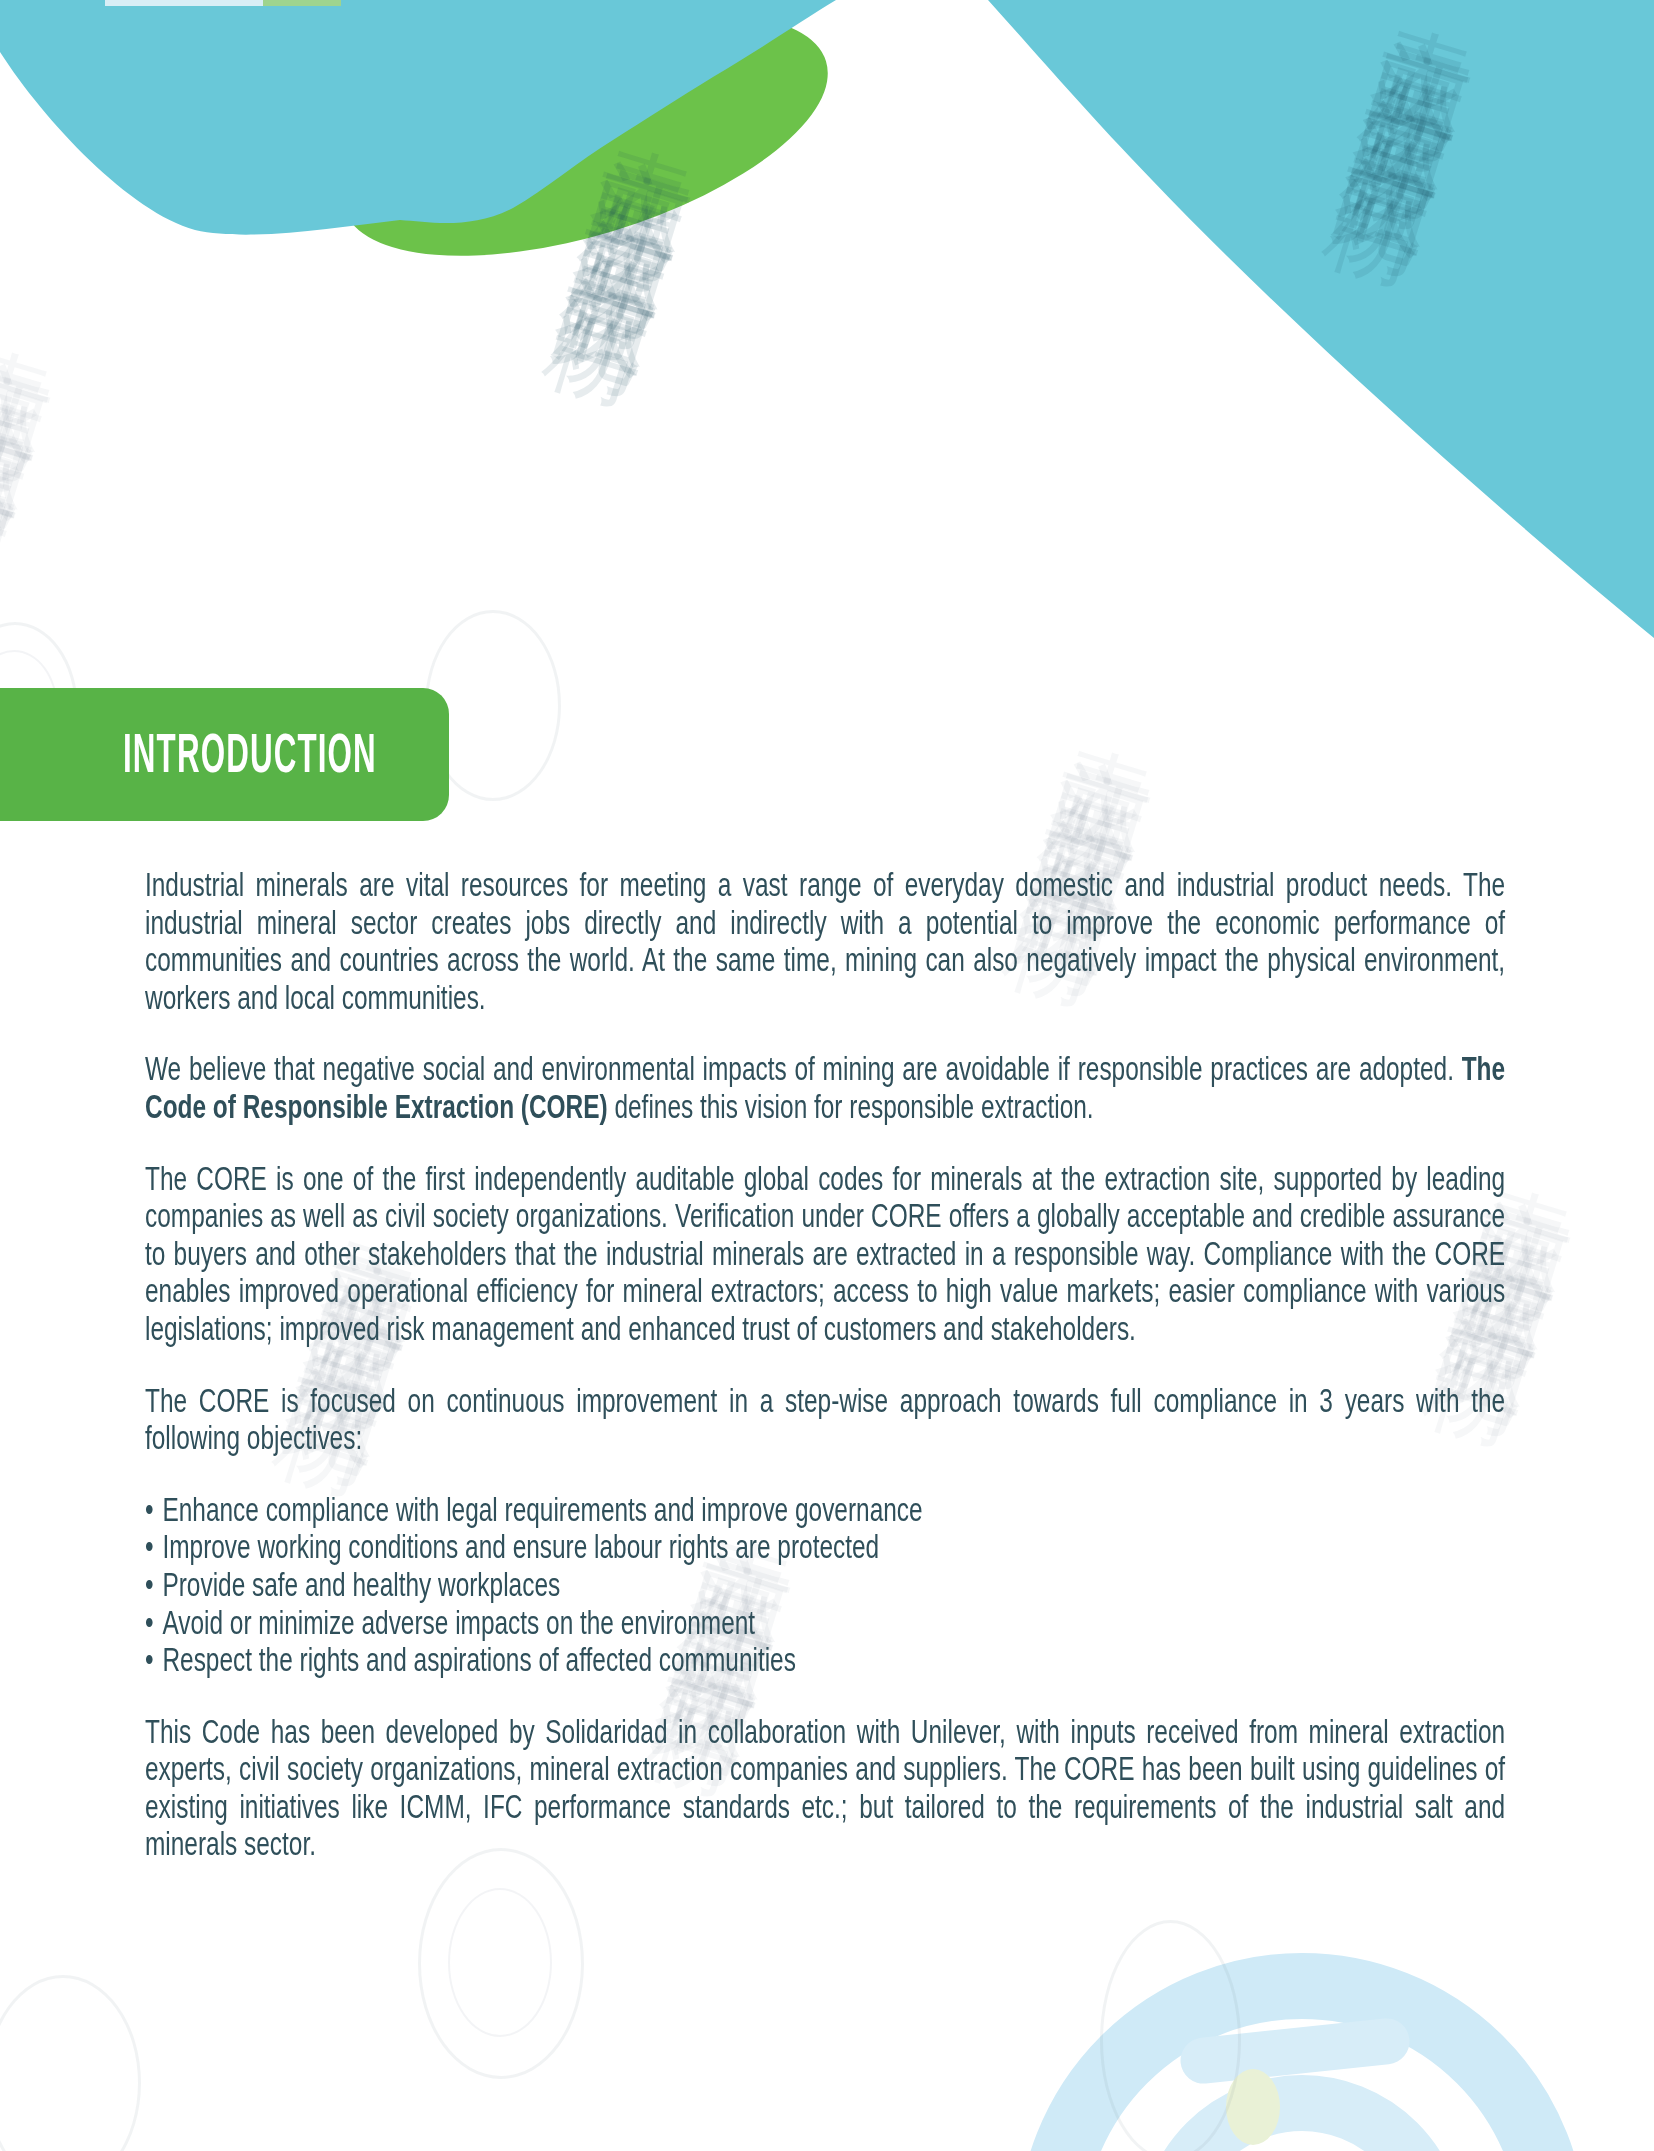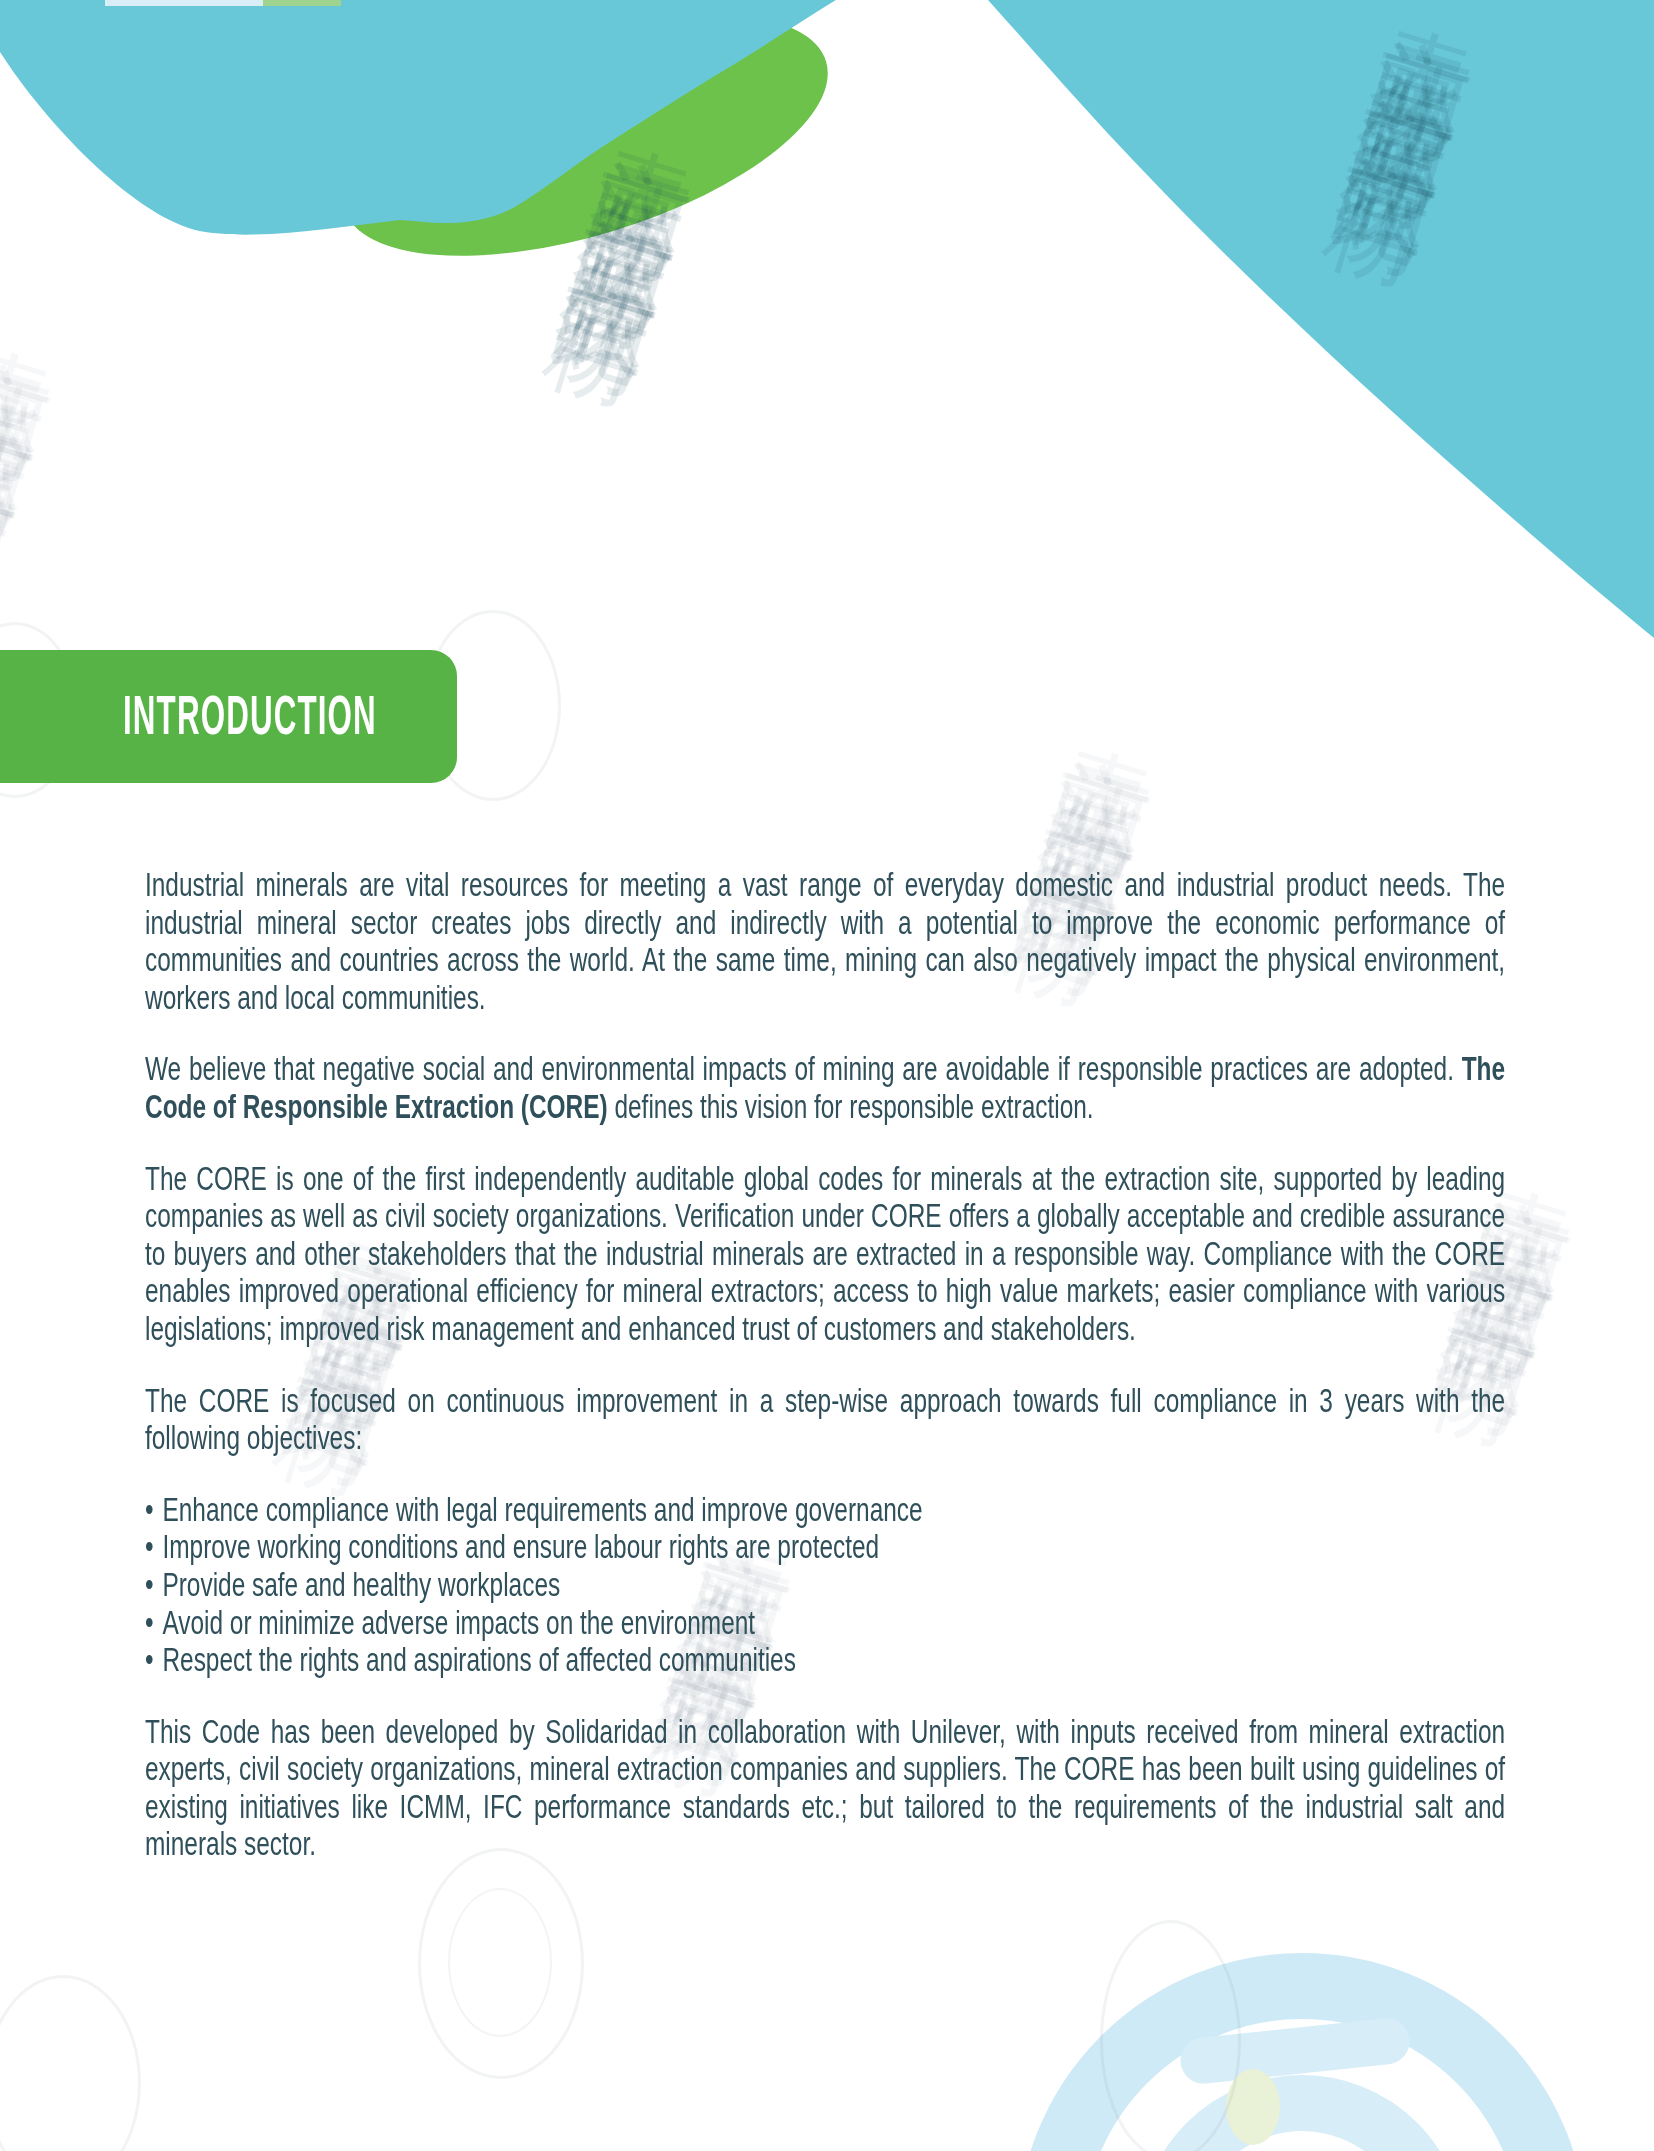--- a/index.html
+++ b/index.html
@@ -24,22 +24,22 @@
   .wm-col.on-cyan{color:rgba(20,70,90,0.10);}
   .stamp{
     position:absolute;border:3px solid rgba(120,135,150,0.10);border-radius:50%;
   }
   .stamp-inner{
     position:absolute;border:2px solid rgba(120,135,150,0.09);border-radius:50%;
   }
 
   
   .banner{
-    position:absolute;left:0;top:650px;width:449px;height:133px;
-    background:#58b347;border-radius:0 26px 26px 0;padding-left:8px;
+    position:absolute;left:0;top:688px;width:449px;height:133px;
+    background:#58b347;border-radius:0 26px 26px 0;
   }
   .banner h1{
     position:absolute;left:123px;top:50%;margin:0;
     transform:translateY(-54%) scaleX(0.56);transform-origin:0 50%;
     font-size:56px;font-weight:700;letter-spacing:2px;color:#ffffff;white-space:nowrap;
   }
 
   
   .copy{
     position:absolute;left:145px;top:866px;

